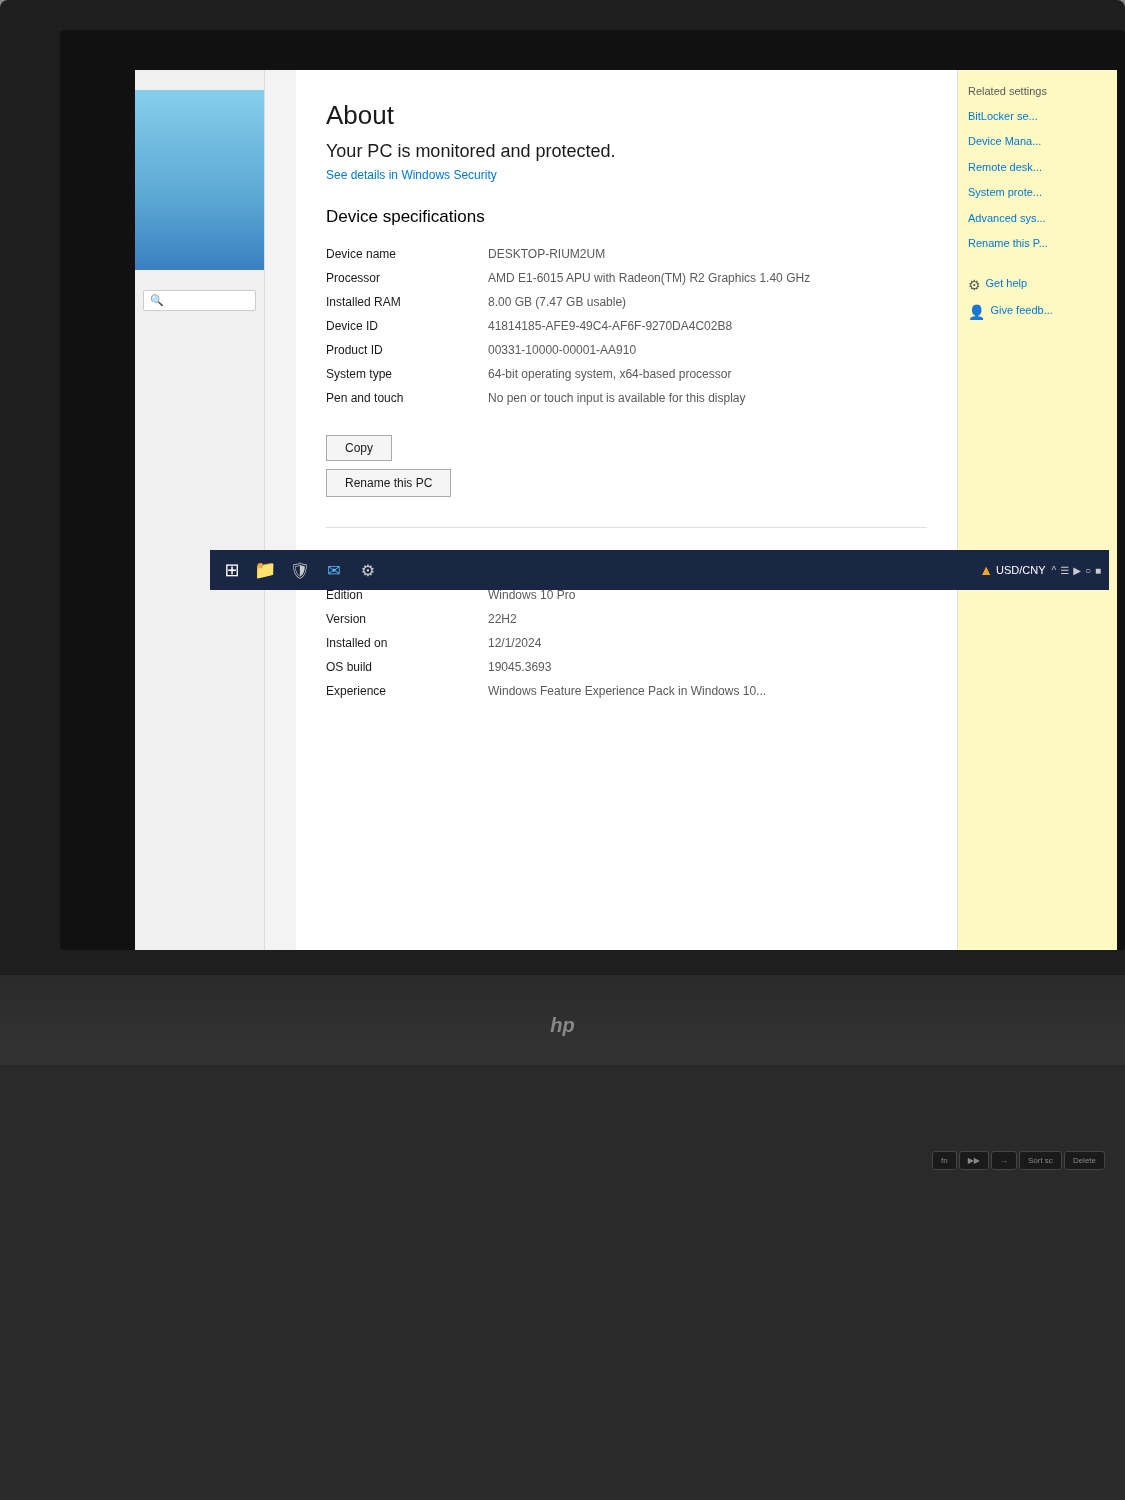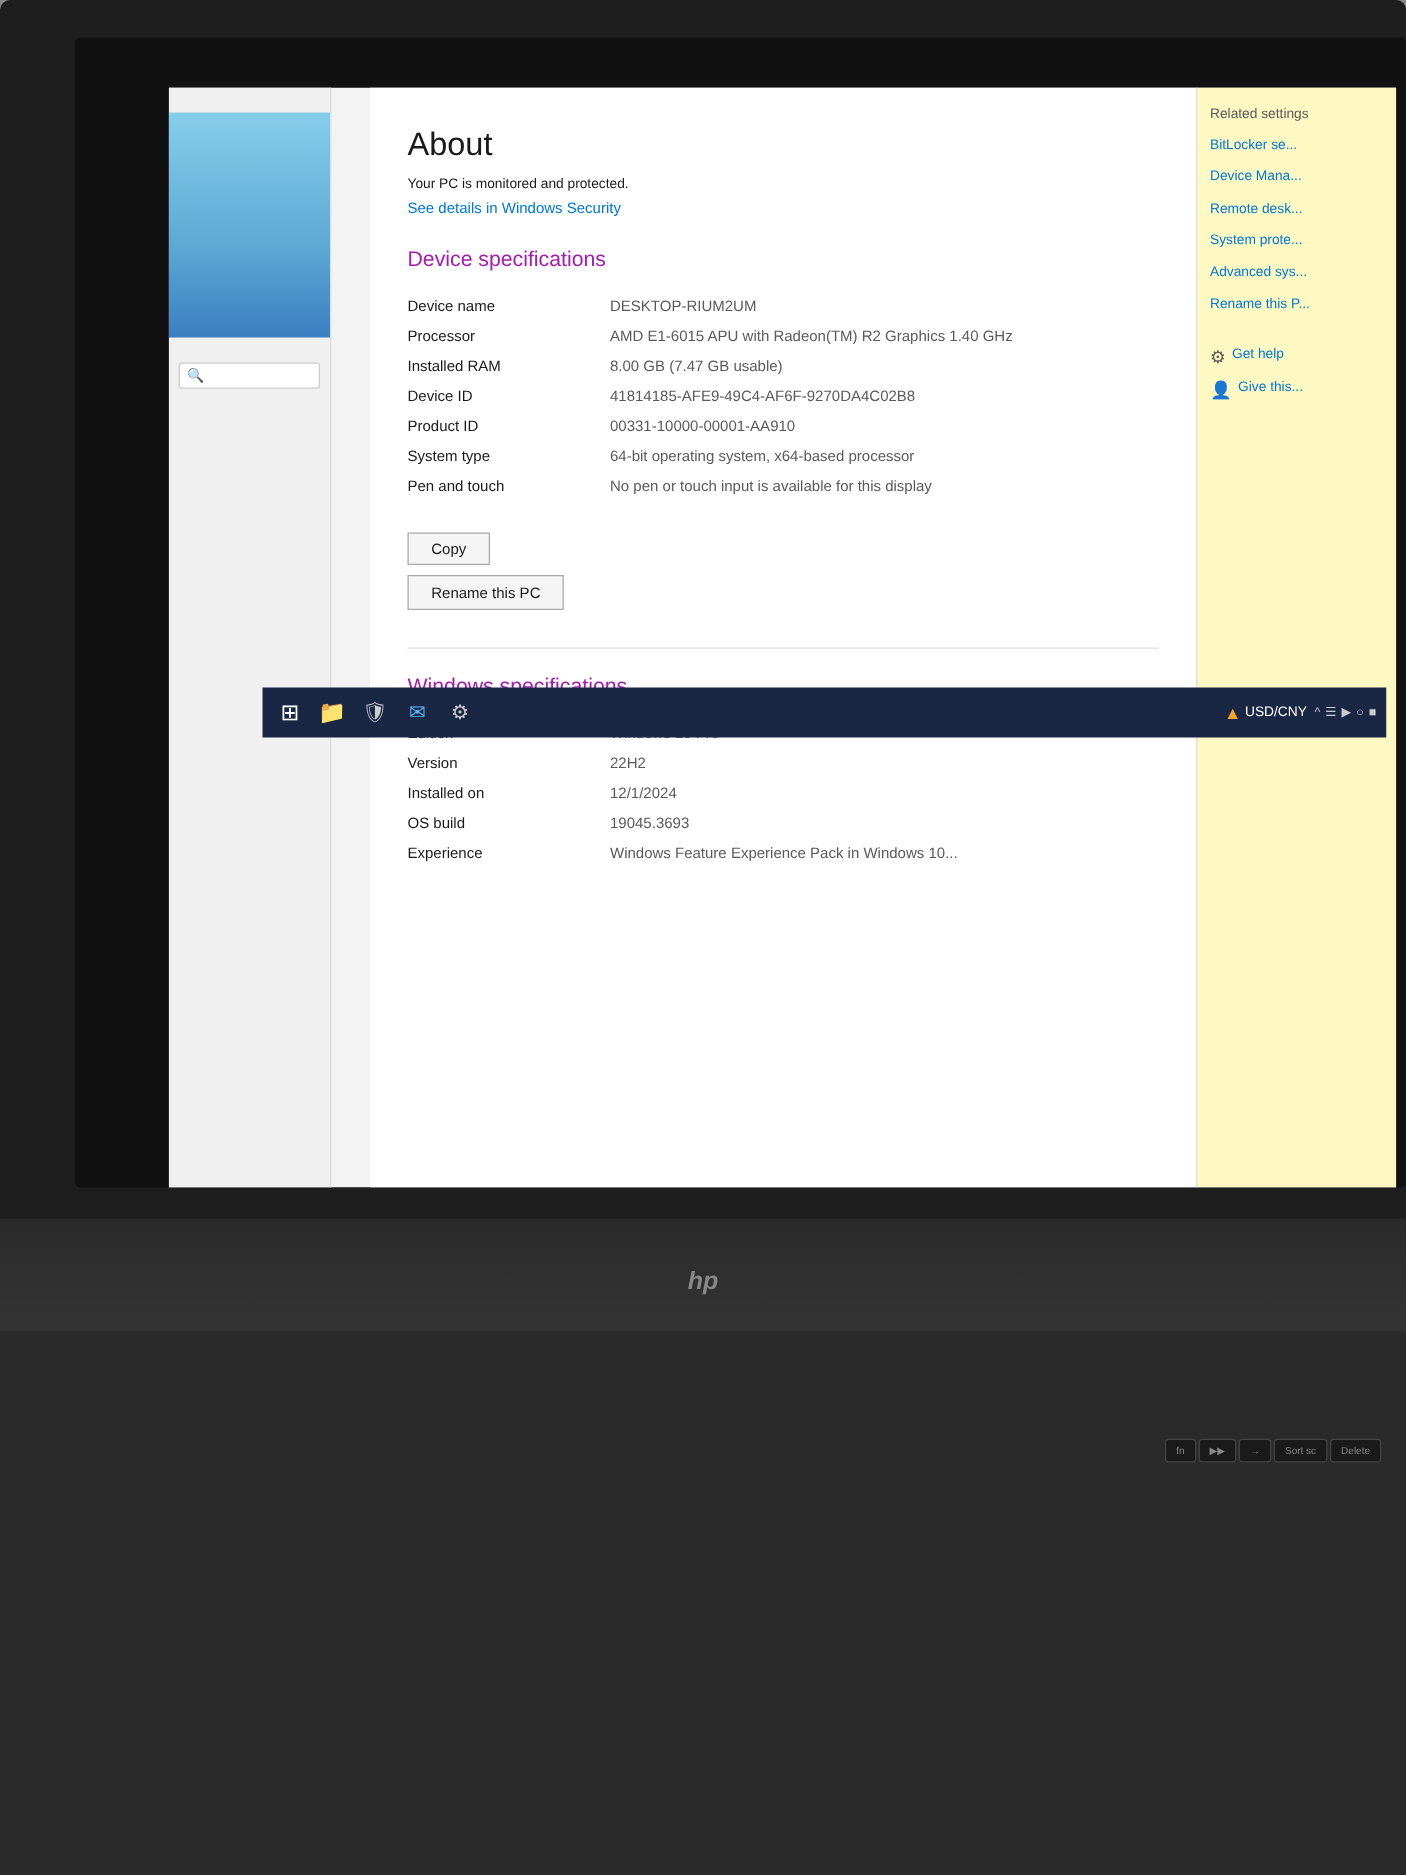--- a/index.html
+++ b/index.html
@@ -96,39 +96,39 @@
     }
 
     .page-title {
       font-size: 26px;
       font-weight: 300;
       color: #1a1a1a;
       margin-bottom: 10px;
     }
 
     .security-status {
-      font-size: 11px;
+      font-size: 18px;
       color: #1a1a1a;
       font-weight: 400;
       margin-bottom: 6px;
     }
 
     .security-link {
       font-size: 12px;
       color: #0078d4;
       text-decoration: none;
       cursor: pointer;
       margin-bottom: 25px;
       display: block;
     }
 
     .section-title {
       font-size: 17px;
       font-weight: 400;
-      color: #a21caf;
+      color: #000000;
       margin-bottom: 15px;
       margin-top: 20px;
     }
 
     .specs-table {
       width: 100%;
       margin-bottom: 15px;
     }
 
     .spec-row {
@@ -489,21 +489,21 @@
           <a class="related-link">Advanced sys...</a>
           <a class="related-link">Rename this P...</a>
 
           <div class="related-link-section">
             <div class="related-item-with-icon">
               <span class="related-item-icon">⚙</span>
               <span class="related-item-text">Get help</span>
             </div>
             <div class="related-item-with-icon">
               <span class="related-item-icon">👤</span>
-              <span class="related-item-text">Give this...</span>
+              <span class="related-item-text">Give feedb...</span>
             </div>
           </div>
         </div>
 
       </div>
 
       <div class="taskbar">
         <div class="taskbar-left">
           <div class="taskbar-icon">
             <span style="color:#fff; font-size:18px;">⊞</span>

